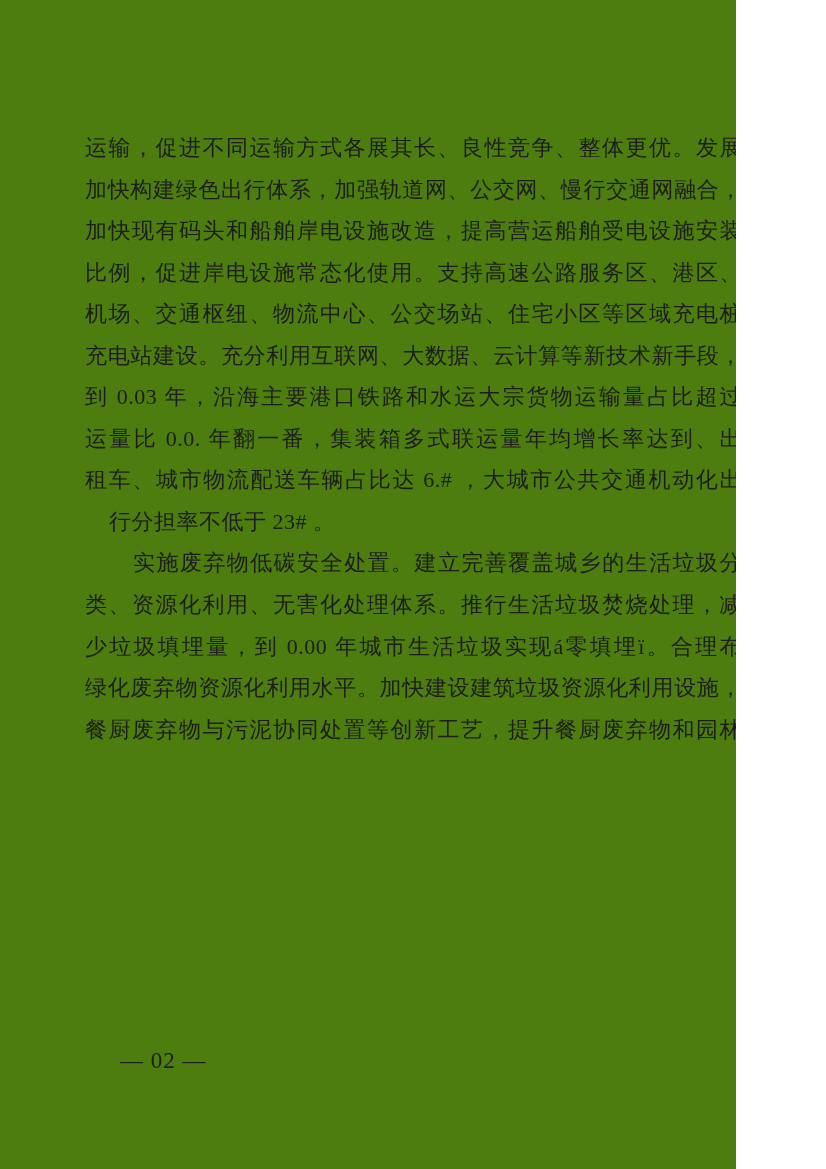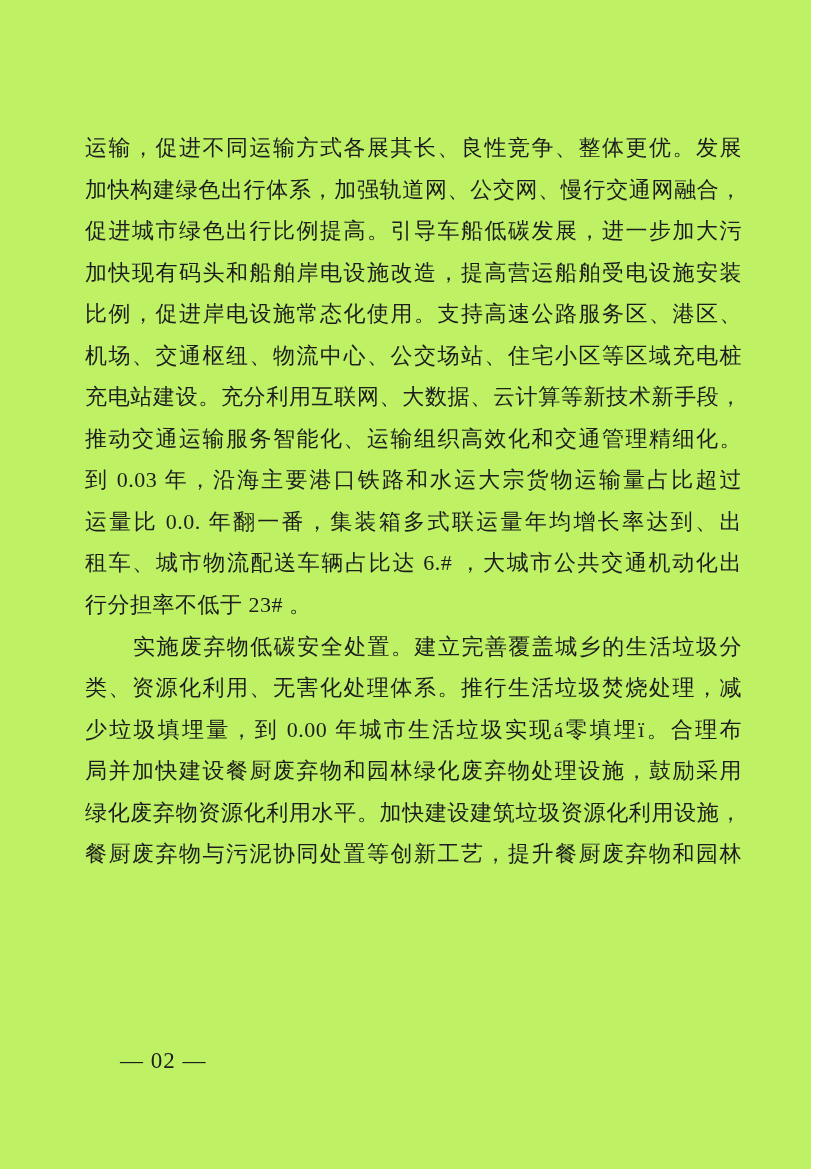--- a/index.html
+++ b/index.html
@@ -2,23 +2,23 @@
 <html><head>
 <meta charset="utf-8">
 <style>
   html, body {
     margin: 0;
     padding: 0;
     background: #ffffff;
   }
   .page {
     position: relative;
-    width: 811px;
+    width: 736px;
     height: 1169px;
-    background: #bef264;
+    background: #4d7c0f;
     color: #1d1d1d;
     font-family: "Liberation Serif", "DejaVu Serif", serif;
     overflow: hidden;
   }
   .text-block {
     position: absolute;
     left: 85px;
     top: 127px;
     width: 657px;
   }
@@ -28,20 +28,21 @@
     font-size: 22px;
     letter-spacing: 0.5px;
     text-align: justify;
     text-align-last: justify;
     overflow: hidden;
     white-space: nowrap;
   }
   .line.short {
     text-align: left;
     text-align-last: left;
+    margin-left: 24px;
   }
   .line.indent {
     padding-left: 48px;
   }
   .bold-lead {
     font-weight: normal;
   }
   .footer {
     position: absolute;
     left: 120px;
@@ -54,37 +55,34 @@
 </style>
 </head>
 <body>
 
 <div class="page">
 
   <div class="text-block">
 
     <div class="line">运输，促进不同运输方式各展其长、良性竞争、整体更优。发展</div>
     <div class="line">加快构建绿色出行体系，加强轨道网、公交网、慢行交通网融合，</div>
-    <div class="line">促进城市绿色出行比例提高。引导车船低碳发展，进一步加大污</div>
     <div class="line">加快现有码头和船舶岸电设施改造，提高营运船舶受电设施安装</div>
     <div class="line">比例，促进岸电设施常态化使用。支持高速公路服务区、港区、</div>
     <div class="line">机场、交通枢纽、物流中心、公交场站、住宅小区等区域充电桩</div>
     <div class="line">充电站建设。充分利用互联网、大数据、云计算等新技术新手段，</div>
-    <div class="line">推动交通运输服务智能化、运输组织高效化和交通管理精细化。</div>
     <div class="line">到 0.03 年，沿海主要港口铁路和水运大宗货物运输量占比超过</div>
     <div class="line">运量比 0.0. 年翻一番，集装箱多式联运量年均增长率达到、出</div>
     <div class="line">租车、城市物流配送车辆占比达 6.# ，大城市公共交通机动化出</div>
     <div class="line short">行分担率不低于 23# 。</div>
 
     <div class="line indent">
       <span class="bold-lead">实施废弃物低碳安全处置。</span><span>建立完善覆盖城乡的生活垃圾分</span>
     </div>
     <div class="line">类、资源化利用、无害化处理体系。推行生活垃圾焚烧处理，减</div>
     <div class="line">少垃圾填埋量，到 0.00 年城市生活垃圾实现á零填埋ï。合理布</div>
-    <div class="line">局并加快建设餐厨废弃物和园林绿化废弃物处理设施，鼓励采用</div>
     <div class="line">绿化废弃物资源化利用水平。加快建设建筑垃圾资源化利用设施，</div>
     <div class="line">餐厨废弃物与污泥协同处置等创新工艺，提升餐厨废弃物和园林</div>
 
   </div>
 
   <div class="footer">— 02 —</div>
 
 </div>
 
 </body></html>

